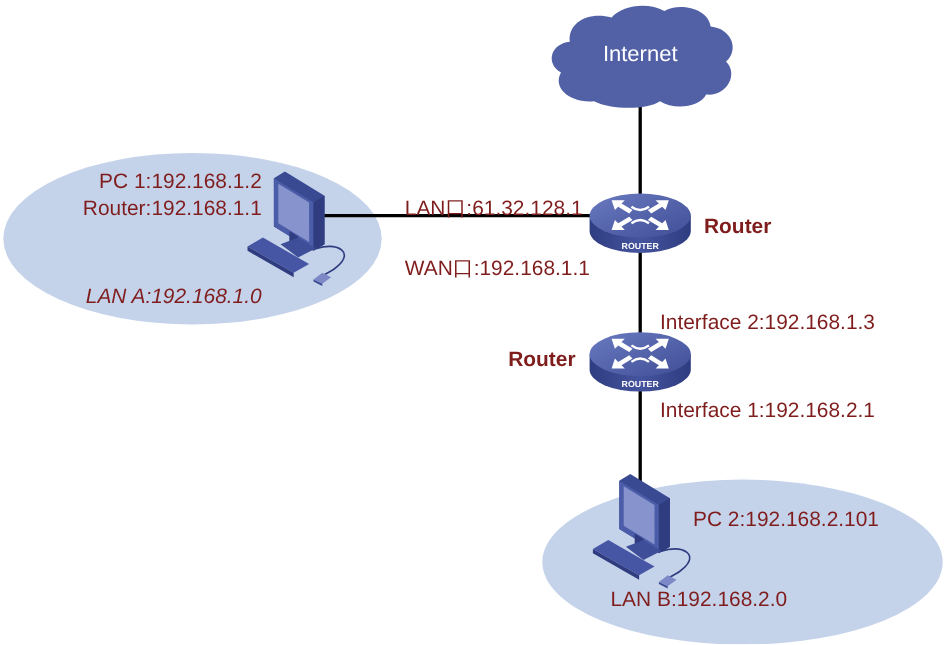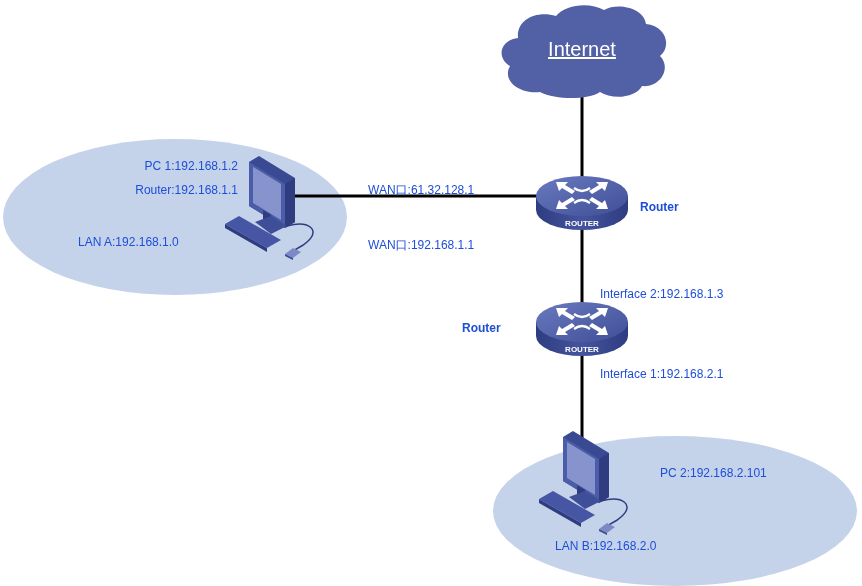--- a/index.html
+++ b/index.html
@@ -7,35 +7,34 @@
       position: relative;
       width: 862px;
       height: 586px;
       overflow: hidden;
       background: #ffffff;
       font-family: "Liberation Sans", "DejaVu Sans", sans-serif;
     }
     #stage svg { position: absolute; left: 0; top: 0; }
     .lbl {
       position: absolute;
-      font-size: 12px;
-      color: #1d4ed8;
+      font-size: 19px;
+      color: #7f1d1d;
       white-space: nowrap;
       line-height: 20px;
     }
     .lbl.right { text-align: right; }
     .lbl.bold { font-weight: bold; }
     .cloud-text {
       position: absolute;
       color: #ffffff;
       font-size: 20px;
       line-height: 24px;
       text-align: center;
       white-space: nowrap;
-      text-decoration: underline;
     }
   </style>
 </head>
 <body>
 
 <div id="stage">
   <svg width="862" height="586" viewBox="0 0 862 586" xmlns="http://www.w3.org/2000/svg">
     <defs>
       <linearGradient id="routerTop" x1="0" y1="0" x2="1" y2="1">
         <stop offset="0" stop-color="#6A7AC0"></stop>
@@ -114,27 +113,27 @@
     <g transform="translate(249,162)">
       <use href="#pc-shape"></use>
     </g>
     <g transform="translate(563,437)">
       <use href="#pc-shape"></use>
     </g>
   </svg>
 
   <div class="cloud-text" style="left:540px; top:37px; width:84px;">Internet</div>
 
-  <div class="lbl" style="left:368px; top:180px;">WAN口:61.32.128.1</div>
+  <div class="lbl" style="left:368px; top:180px;">LAN口:61.32.128.1</div>
   <div class="lbl" style="left:368px; top:235px;">WAN口:192.168.1.1</div>
   <div class="lbl bold" style="left:640px; top:197px;">Router</div>
 
   <div class="lbl" style="left:600px; top:284px;">Interface 2:192.168.1.3</div>
   <div class="lbl" style="left:600px; top:364px;">Interface 1:192.168.2.1</div>
   <div class="lbl bold" style="left:462px; top:318px;">Router</div>
 
   <div class="lbl right" style="left:40px; top:156px; width:198px;">PC 1:192.168.1.2</div>
   <div class="lbl right" style="left:30px; top:180px; width:208px;">Router:192.168.1.1</div>
-  <div class="lbl" style="left:78px; top:232px;">LAN A:192.168.1.0</div>
+  <div class="lbl" style="left:78px; top:260px;font-style:italic;">LAN A:192.168.1.0</div>
 
-  <div class="lbl" style="left:630px; top:463px;margin-left:30px;">PC 2:192.168.2.101</div>
+  <div class="lbl" style="left:630px; top:463px;">PC 2:192.168.2.101</div>
   <div class="lbl" style="left:555px; top:536px;text-align:right;">LAN B:192.168.2.0</div>
 </div>
 
 </body></html>

